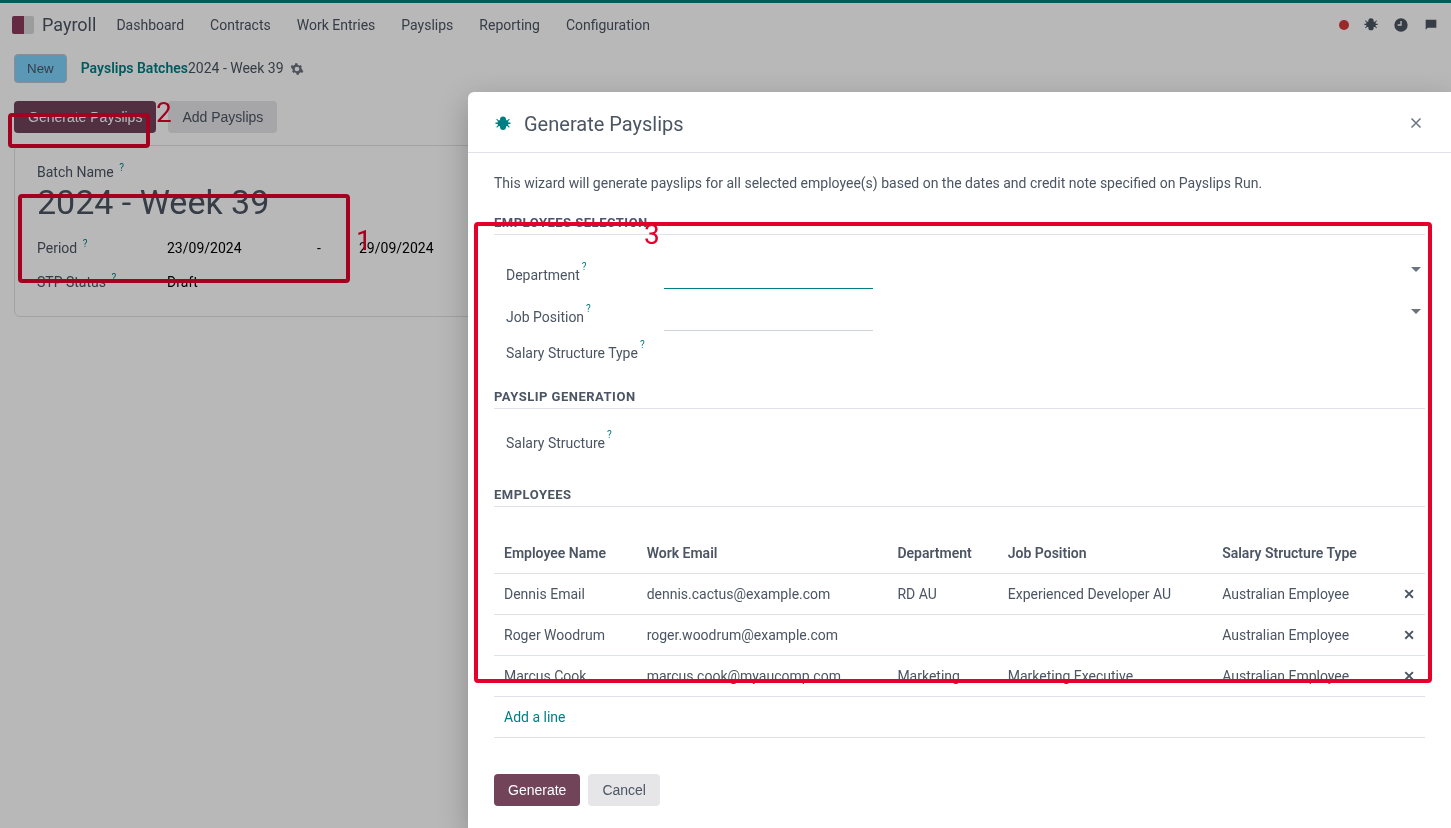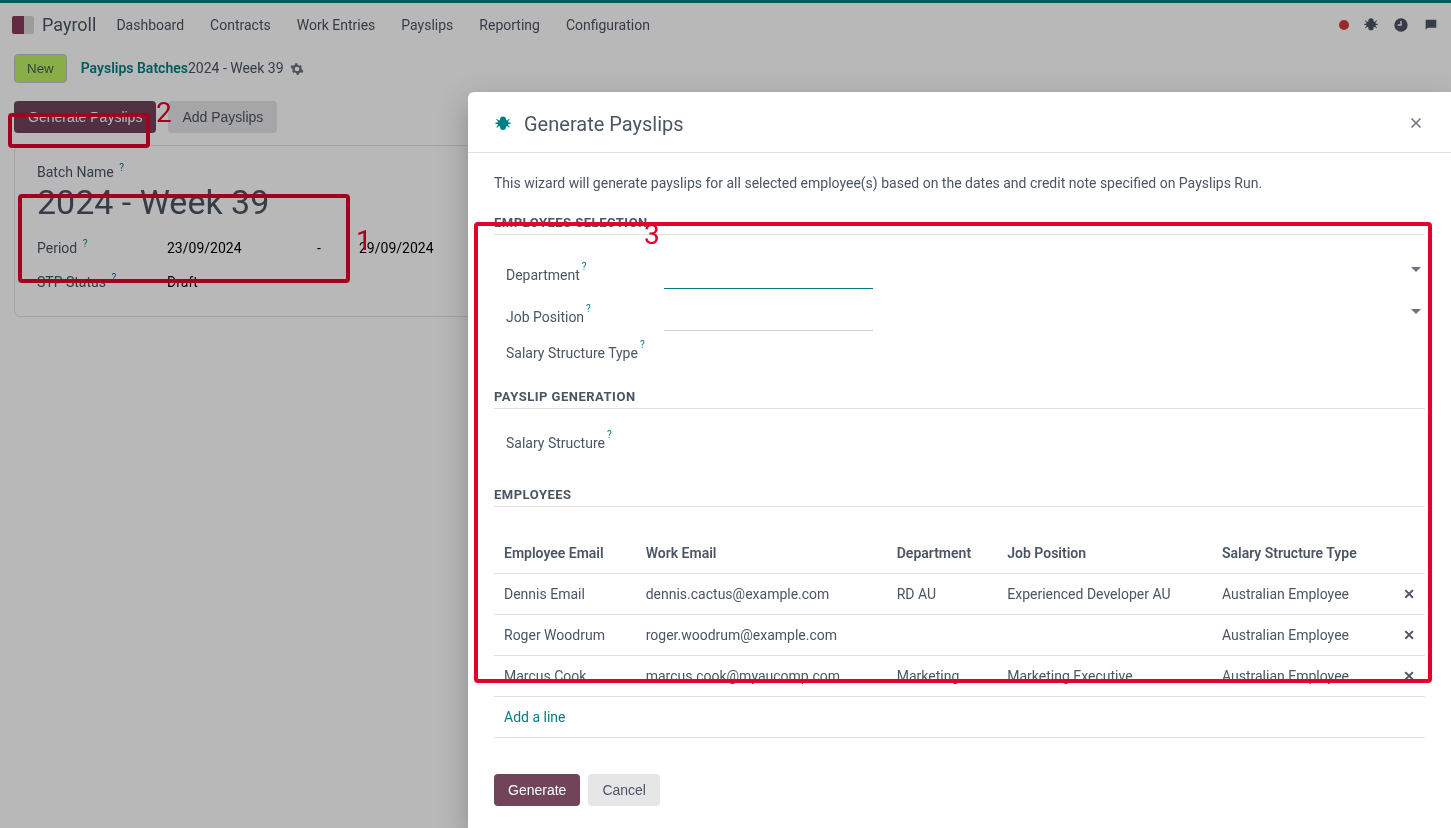--- a/index.html
+++ b/index.html
@@ -46,21 +46,21 @@
   .dot-red { width:10px; height:10px; border-radius:50%; background:#d63939; }
   
   .crumb-row {
     display: flex; align-items: center;
     padding: 8px 14px 10px 14px;
   }
   .new-btn {
     border: 1px solid #bfc4c9;
     padding: 6px 12px;
     border-radius: 4px;
-    background: #bef264;
+    background: #7dd3fc;
     color: #4b5563;
     cursor: pointer;
     margin-right: 14px;
   }
   .crumb-stack { display:flex; flex-direction:row; line-height:1.3; }
   .crumb-link { color: var(--teal); font-weight: 600; cursor:pointer; }
   .crumb-curr { color: #4b5563; display:flex; align-items:center; gap:6px; }
   .gear-sm { width:14px; height:14px; fill:#6b7280; }
   
   .actions {
@@ -295,21 +295,21 @@
         <span class="help">?</span>
       </div>
     </div>
 
     <div style="height:22px"></div>
     <div class="sect smaller">EMPLOYEES</div>
 
     <table class="emp-table">
       <thead>
         <tr>
-          <th>Employee Email</th>
+          <th>Employee Name</th>
           <th>Work Email</th>
           <th>Department</th>
           <th>Job Position</th>
           <th>Salary Structure Type</th>
           <th style="width:30px"></th>
         </tr>
       </thead>
       <tbody id="emp-body">
           <tr>
             <td>Dennis Email</td>

